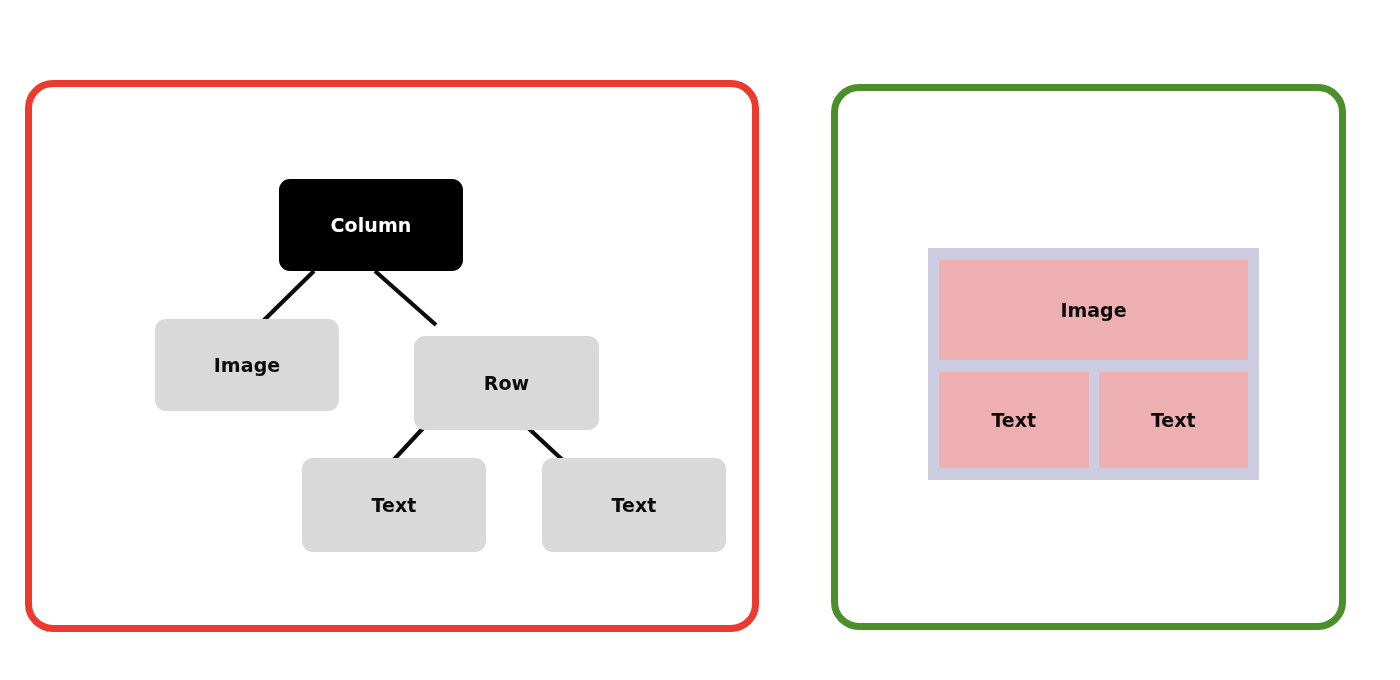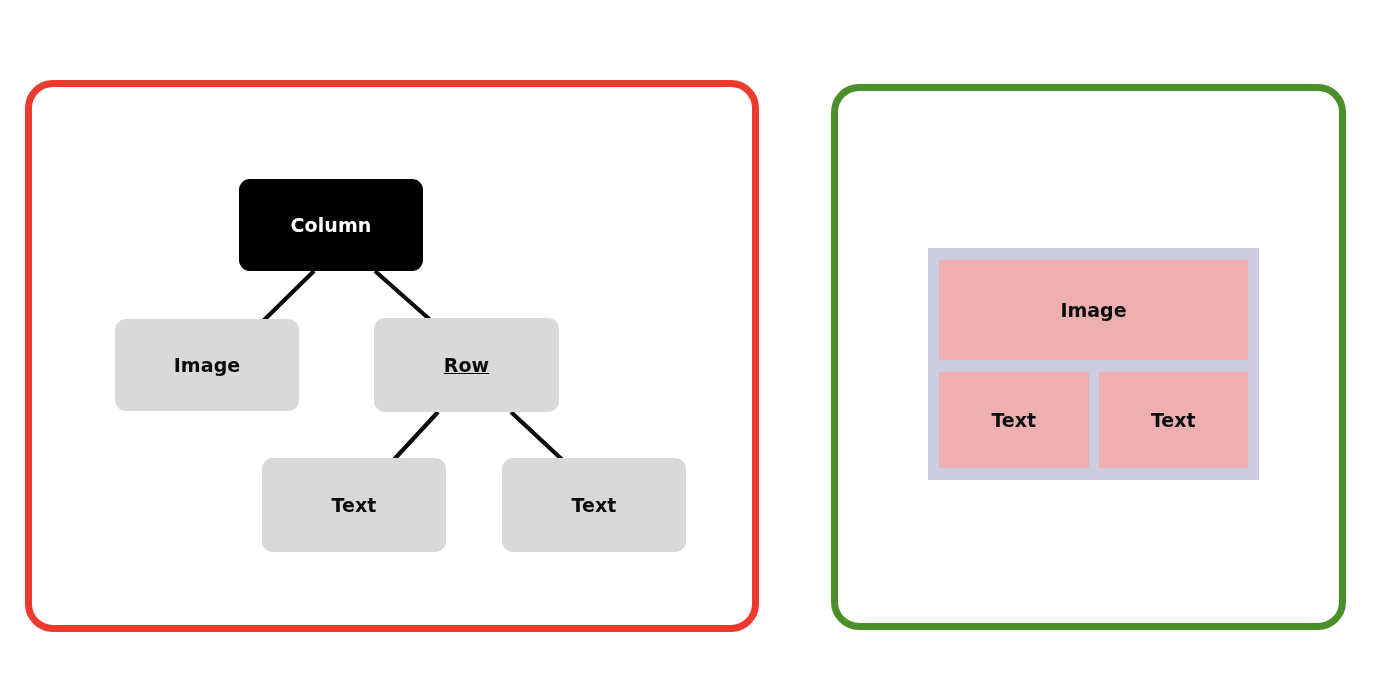--- a/index.html
+++ b/index.html
@@ -69,34 +69,35 @@
     position: absolute;
     box-sizing: border-box;
     border-radius: 11px;
     display: flex;
     align-items: center;
     justify-content: center;
     font-weight: bold;
     font-size: 19px;
     letter-spacing: 0.1px;
     user-select: none;
+    margin-left: 40px;
   }
   .node-root {
     background: #000000;
     color: #ffffff;
   }
   .node-child {
     background: #d9d9d9;
     color: #0b0b0b;
   }
 
   
   .n-column { left: 207px; top: 92px;  width: 184px; height: 92px; }
   .n-image  { left: 83px;  top: 232px; width: 184px; height: 92px; }
-  .n-row    { left: 342px; top: 231px; width: 185px; height: 94px; text-decoration: underline; }
+  .n-row    { left: 342px; top: 249px; width: 185px; height: 94px; }
   .n-text1  { left: 230px; top: 371px; width: 184px; height: 94px; }
   .n-text2  { left: 470px; top: 371px; width: 184px; height: 94px; }
 
   
   .preview-stage {
     position: absolute;
     left: 0;
     top: 0;
     width: 100%;
     height: 100%;

